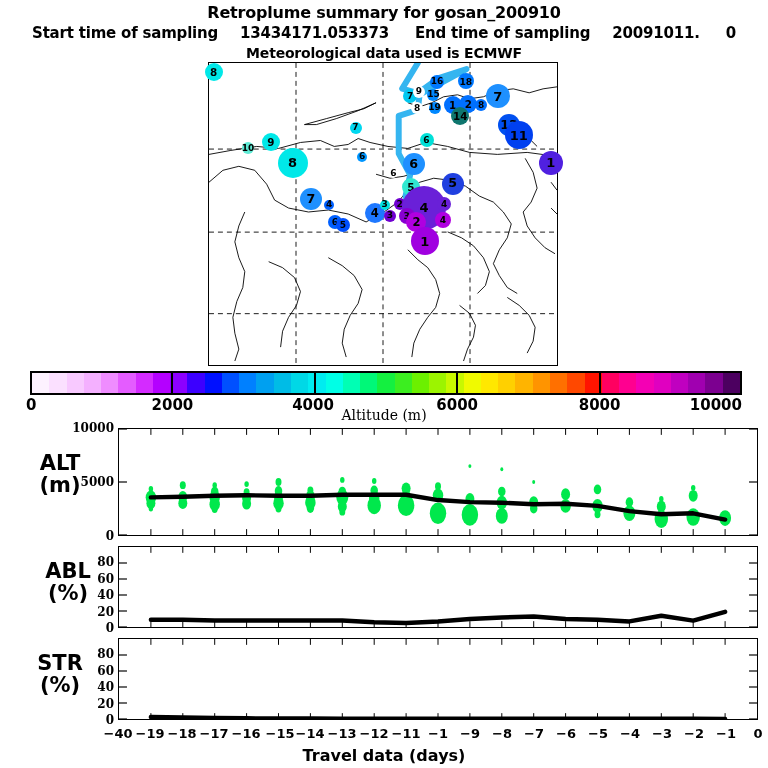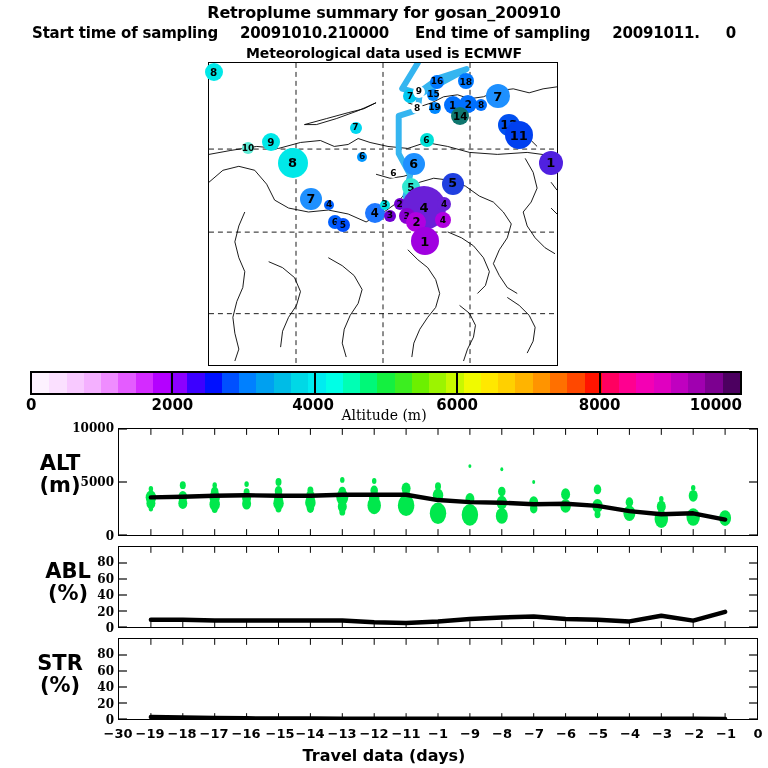--- a/index.html
+++ b/index.html
@@ -39,21 +39,21 @@
          font-family:"DejaVu Serif","Liberation Serif",serif;font-weight:bold;text-align:right;}
   .ytick-col{position:absolute;width:56px;left:58px;}
   .xtick{position:absolute;top:726px;font-size:13px;font-weight:bold;
          transform:translateX(-50%);white-space:nowrap;}
   #xaxis-label{left:0;top:746px;width:768px;text-align:center;font-size:16px;font-weight:bold;}
 </style>
 </head>
 <body>
 
 <div class="abs title-main">Retroplume summary for gosan_200910</div>
-<div class="abs title-row2"><span>Start time of sampling</span><span class="gap"></span><span>20091010.210000</span><span class="gap2"></span><span>End time of sampling</span><span class="gap"></span><span>20091011.</span><span class="gap2"></span><span>0</span></div>
+<div class="abs title-row2"><span>Start time of sampling</span><span class="gap"></span><span>13434171.053373</span><span class="gap2"></span><span>End time of sampling</span><span class="gap"></span><span>20091011.</span><span class="gap2"></span><span>0</span></div>
 <div class="abs title-row3">Meteorological data used is ECMWF</div>
 
 <div class="abs" id="map-panel">
   <svg id="map-svg" viewBox="0 0 350 304" preserveAspectRatio="none">
     <g id="graticule-group" stroke="#000" stroke-width="0.9" stroke-dasharray="5,4" fill="none">
         <line x1="87.5" y1="0" x2="87.5" y2="304"></line>
         <line x1="175" y1="0" x2="175" y2="304"></line>
         <line x1="262.5" y1="0" x2="262.5" y2="304"></line>
         <line x1="0" y1="86.63999999999999" x2="350" y2="86.63999999999999"></line>
         <line x1="0" y1="170.24" x2="350" y2="170.24"></line>
@@ -443,21 +443,21 @@
         <line x1="0" y1="32.800000000000004" x2="8" y2="32.800000000000004"></line>
         <line x1="640" y1="32.800000000000004" x2="632" y2="32.800000000000004"></line>
         <line x1="0" y1="16.39999999999999" x2="8" y2="16.39999999999999"></line>
         <line x1="640" y1="16.39999999999999" x2="632" y2="16.39999999999999"></line>
       </g>
     <polyline id="str-line" points="32.0,80.0 64.0,80.5 96.0,81.0 128.0,81.3 160.0,81.4 192.0,81.5 224.0,81.6 256.0,81.7 288.0,81.7 320.0,81.8 352.0,81.8 384.0,81.8 416.0,81.8 448.0,81.8 480.0,81.8 512.0,81.8 544.0,81.8 576.0,81.8 608.0,81.9" fill="none" stroke-width="4.5" stroke-linejoin="round" stroke-linecap="round" stroke="#000000"></polyline>
   </svg>
 </div>
 
 <div id="xticks">
-    <div class="xtick abs" style="left: 118px;">−30</div>
+    <div class="xtick abs" style="left: 118px;">−40</div>
     <div class="xtick abs" style="left: 150px;">−19</div>
     <div class="xtick abs" style="left: 182px;">−18</div>
     <div class="xtick abs" style="left: 214px;">−17</div>
     <div class="xtick abs" style="left: 246px;">−16</div>
     <div class="xtick abs" style="left: 280px;">−15</div>
     <div class="xtick abs" style="left: 310px;">−14</div>
     <div class="xtick abs" style="left: 342px;">−13</div>
     <div class="xtick abs" style="left: 374px;">−12</div>
     <div class="xtick abs" style="left: 406px;">−11</div>
     <div class="xtick abs" style="left: 438px;">−1</div>

